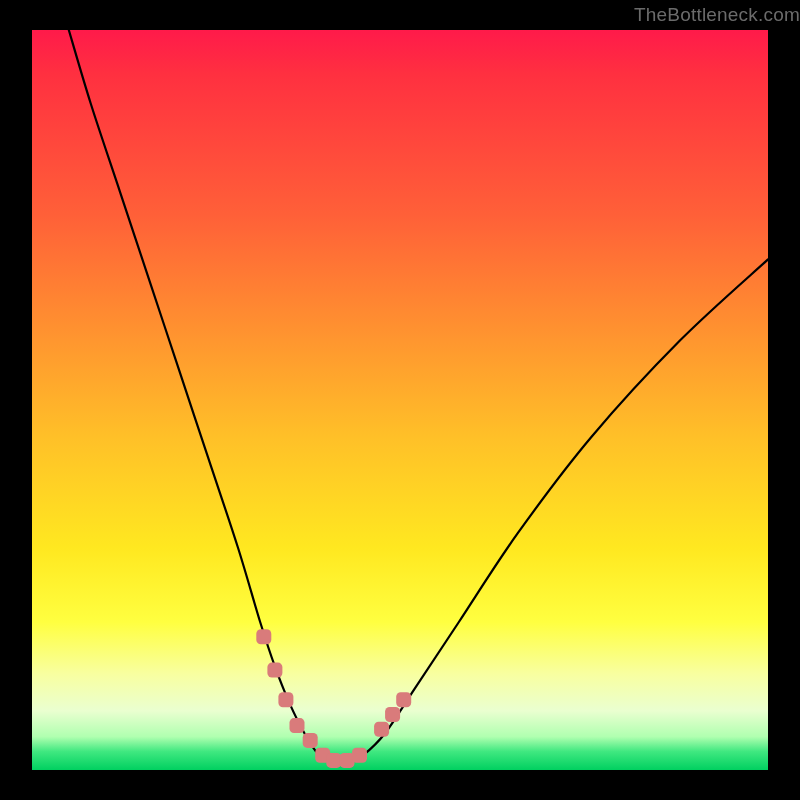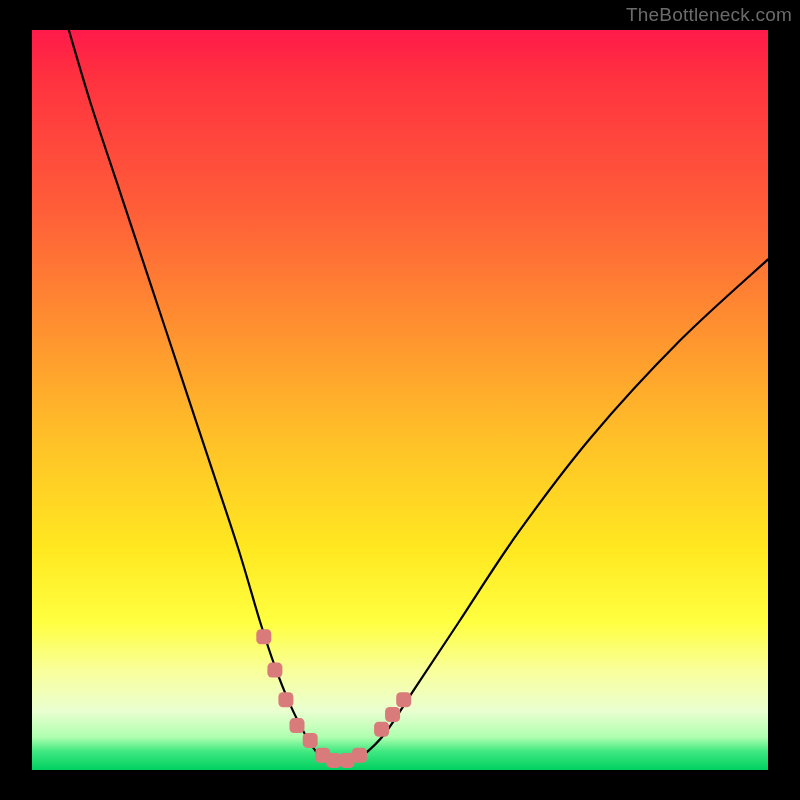--- a/index.html
+++ b/index.html
@@ -40,21 +40,21 @@
     );
   }
   svg.curve {
     position: absolute;
     left: 0; top: 0;
     width: 736px; height: 740px;
   }
   .watermark {
     position: absolute;
     top: 4px;
-    right: 8px;
+    right: 0;
     color: #6b6b6b;
     font-size: 19px;
     letter-spacing: 0.2px;
     font-weight: 400;
   }
 </style>
 </head>
 <body>
 
 <div class="frame">

